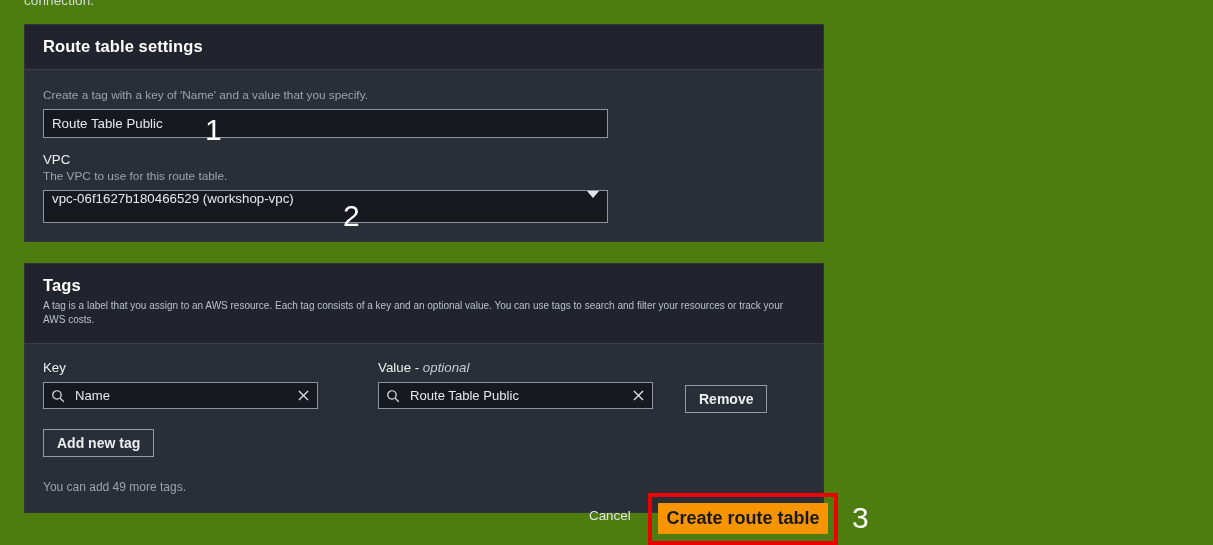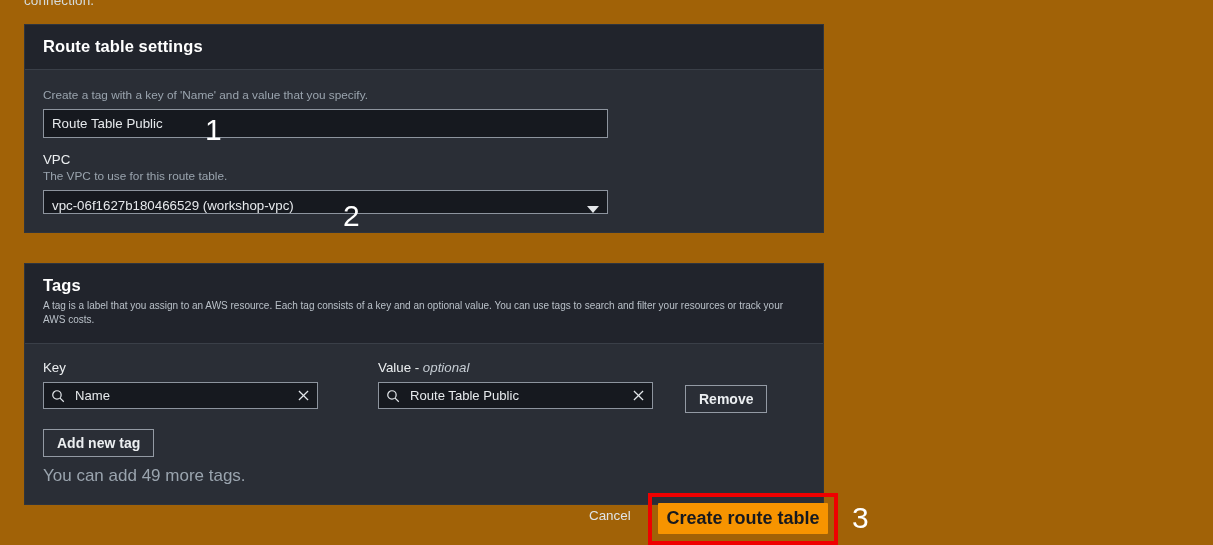--- a/index.html
+++ b/index.html
@@ -12,21 +12,21 @@
     height: 545px;
     overflow: hidden;
     font-family: "Liberation Sans", sans-serif;
     color: #d5dbdb;
     position: relative;
     background: #171b24;
   }
   .page {
     position: absolute;
     inset: 0;
-    background: #a16207;
+    background: #4d7c0f;
   }
 
   
   .cutoff-text {
     position: absolute;
     left: 24px;
     top: -7px;
     font-size: 13.5px;
     color: #d5dbdb;
     letter-spacing: 0.1px;
@@ -93,25 +93,25 @@
     align-items: center;
     padding: 0 8px;
     font-size: 13.3px;
     color: #e6e9ec;
   }
   .input-box .val { flex: 1 1 auto; white-space: nowrap; overflow: hidden; }
 
   .select-box {
     box-sizing: border-box;
     width: 565px;
-    height: 24px;
+    height: 33px;
     background: #16191f;
     border: 1px solid #8d949e;
     display: flex;
-    align-items: flex-end;
+    align-items: flex-start;
     padding: 0 8px;
     font-size: 13.3px;
     color: #e6e9ec;
     position: relative;
   }
   .caret {
     width: 0; height: 0;
     border-left: 6px solid transparent;
     border-right: 6px solid transparent;
     border-top: 7px solid #e3e6e9;
@@ -156,23 +156,23 @@
     color: #eceff1;
     font-size: 14px;
     font-weight: bold;
     font-family: "Liberation Sans", sans-serif;
     cursor: pointer;
     box-sizing: border-box;
   }
 
   .add-tag-wrap { margin-top: 16px; }
   .more-tags {
-    font-size: 17px;
+    font-size: 12px;
     color: #9aa4ae;
-    margin-top: 9px;
+    margin-top: 23px;
   }
   .cancel-link {
     position: absolute;
     left: 589px;
     top: 508px;
     font-size: 13.4px;
     font-weight: normal;
     color: #dfe3e6;
     cursor: pointer;
   }

